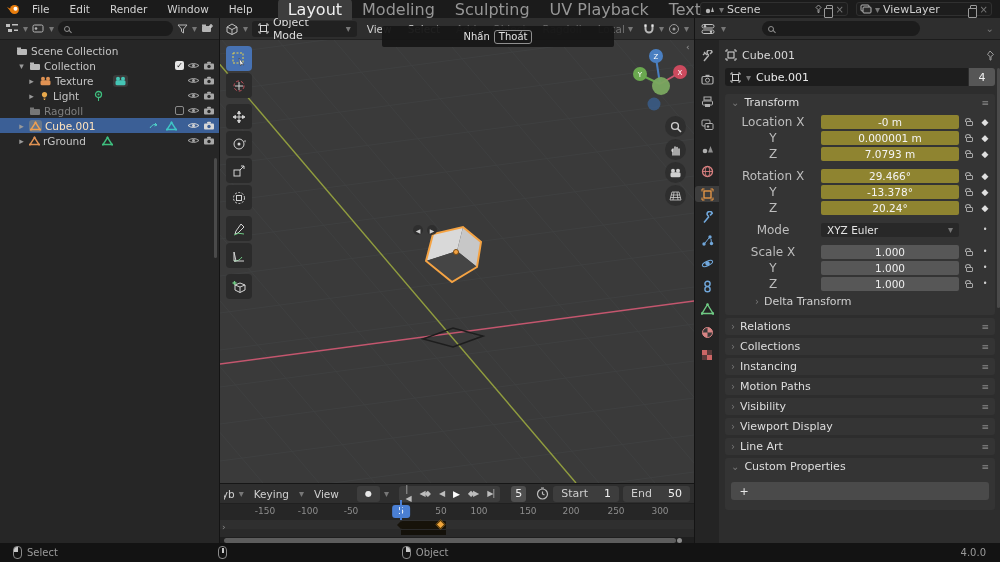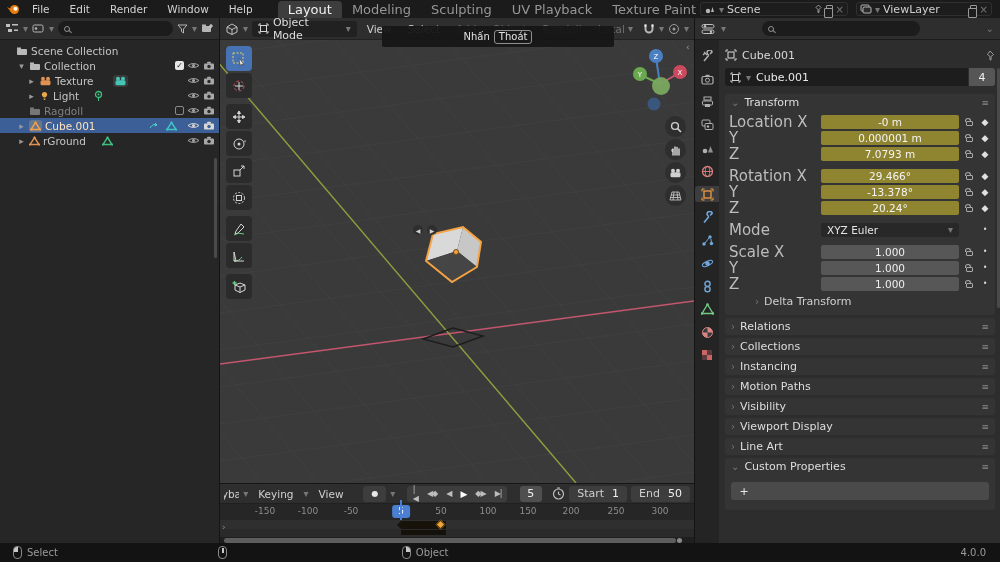--- a/index.html
+++ b/index.html
@@ -3,21 +3,21 @@
 <meta charset="utf-8">
 <style>
   *{box-sizing:border-box;margin:0;padding:0}
   html,body{width:1000px;height:562px;overflow:hidden}
   body{background:#101010;font-family:"DejaVu Sans","Liberation Sans",sans-serif;font-size:11px;color:#c8c8c8;position:relative}
   .abs{position:absolute}
   
   #topbar{left:0;top:0;width:1000px;height:18px;background:#1b1b1b;display:flex;align-items:center;gap:2px;z-index:30}
   #topbar .menu{padding:0 9px;color:#d2d2d2;font-size:10.5px}
   .wtabs{display:flex;margin-left:14px;max-width:460px;overflow:hidden;white-space:nowrap}
-  .wtab{padding:1px 10px;color:#969696;font-size:13px;border-radius:4px 4px 0 0}
+  .wtab{padding:1px 10px;color:#969696;font-size:16px;border-radius:4px 4px 0 0}
   .wtab.active{background:#3d3d3d;color:#efefef}
   .idwidget{display:flex;align-items:center;background:#1d1d1d;border:1px solid #303030;border-radius:3px;height:14px;padding:0 3px;gap:3px;color:#cfcfcf}
   .xg{color:#777;font-size:10px}
   .copyic{width:7px;height:8px;border:1px solid #9a9a9a;border-radius:1px;position:relative}
   .copyic:before{content:"";position:absolute;left:-3px;top:2px;width:7px;height:8px;border:1px solid #9a9a9a;background:#1d1d1d;border-radius:1px}
   
   #outliner{left:0;top:18px;width:220px;height:525px;background:#262626;border-right:1px solid #141414}
   #outliner .hdr{height:22px;background:#2e2e2e;display:flex;align-items:center;gap:4px;padding:0 5px;border-bottom:1px solid #1c1c1c}
   .searchbox{flex:1;height:15px;background:#1c1c1c;border-radius:8px;display:flex;align-items:center;padding:0 6px;gap:4px}
   .mag{width:6px;height:6px;border:1.4px solid #909090;border-radius:50%;position:relative;flex:none}
@@ -48,21 +48,21 @@
   .navbtn{position:absolute;width:21px;height:21px;border-radius:50%;background:rgba(40,40,40,.65);display:flex;align-items:center;justify-content:center;z-index:10}
   
   #timeline{left:220px;top:483px;width:474px;height:60px;background:#2b2b2b;border-top:1px solid #161616}
   #thead{height:20px;background:#2e2e2e;display:flex;align-items:center;gap:4px;padding:0 4px;border-bottom:1px solid #202020;overflow:hidden}
   .clipwrap{width:36px;overflow:hidden;display:flex}
   .clipwrap .hmenu{margin-left:-24px}
   .tgroup{display:flex;align-items:center;background:#3d3d3d;border-radius:3px;height:16px;padding:0 2px;gap:1px}
   .tbtn{padding:0 4px;color:#bdbdbd;font-size:8px;letter-spacing:-1px}
   .tbtn.play{color:#fff;font-size:9px}
   .framebox{background:#4f4f4f;border-radius:3px;height:16px;width:52px;color:#f0f0f0;display:flex;align-items:center;justify-content:center}
-  .sebox{background:#3d3d3d;border-radius:3px;height:16px;display:flex;align-items:center;gap:8px;padding:0 8px;color:#cfcfcf}
+  .sebox{background:#3d3d3d;border-radius:3px;height:16px;display:flex;align-items:center;gap:16px;padding:0 8px;color:#cfcfcf}
   #truler{position:relative;height:16px;background:#262626}
   .tick{position:absolute;top:2px;transform:translateX(-50%);color:#8d8d8d;font-size:9px}
   #playhead-label{position:absolute;top:1px;left:181px;transform:translateX(-50%);background:#4a7fd4;color:#fff;border-radius:3px;padding:0 6px;font-size:9px;line-height:13px;z-index:6}
   #playhead-line{position:absolute;left:180px;top:16px;width:2px;height:20px;background:#4a7fd4;z-index:6}
   #ttracks{position:relative;height:17px;background:#2f2f2f}
   .lane2{position:absolute;left:0;top:9px;width:474px;height:8px;background:#2a2a2a}
   .kstrip{position:absolute;left:181px;top:1px;width:45px;height:8px;background:#17130a;border-radius:1px}
   .kstrip:before{content:"";position:absolute;left:-4px;top:0;border-top:4px solid transparent;border-bottom:4px solid transparent;border-right:4px solid #17130a}
   .kstrip2{position:absolute;left:181px;top:10px;width:45px;height:5px;background:#14110a}
   .kdiamond{position:absolute;left:217px;top:1px;width:7px;height:7px;background:#f0a63c;transform:rotate(45deg);border:1px solid #4d3408}
@@ -79,21 +79,21 @@
   .crumb{display:flex;align-items:center;gap:5px;height:18px;color:#d8d8d8}
   .crumb .sp{flex:1}
   .namefield{display:flex;align-items:center;height:18px;margin:4px 0 8px 0}
   .namefield .nf{flex:1;background:#1d1d1d;border-radius:3px 0 0 3px;height:18px;display:flex;align-items:center;gap:5px;padding:0 5px;color:#e8e8e8}
   .namefield .users{width:26px;height:18px;background:#565656;border-radius:0 3px 3px 0;display:flex;align-items:center;justify-content:center;color:#f0f0f0;margin-left:1px}
   .panel{background:#343434;border-radius:3px;margin-bottom:3px}
   .panelhdr{height:17px;display:flex;align-items:center;gap:5px;padding:0 6px;color:#dedede}
   .panelhdr .grip{margin-left:auto;color:#8a8a8a;font-size:9px}
   .pbody{padding:3px 4px 6px 4px}
   .trow{display:flex;align-items:center;height:15px;margin-bottom:1px;gap:4px}
-  .trow .tl{width:88px;text-align:left;color:#bdbdbd;font-size:15px;flex:none}
+  .trow .tl{width:88px;text-align:center;color:#bdbdbd;font-size:12px;flex:none}
   .tf{flex:1;height:14px;border-radius:2px;display:flex;align-items:center;justify-content:center;font-size:10.5px}
   .tf.anim{background:#8f8430;color:#f4f4f4}
   .tf.plain{background:#575757;color:#eee}
   .tf.drop{background:#282828;color:#e4e4e4;justify-content:space-between;padding:0 6px}
   .lockw{width:12px;display:flex;justify-content:center;flex:none}
   .lock{width:7px;height:5px;border:1px solid #a8a8a8;border-radius:1px;position:relative;margin-top:3px}
   .lock:before{content:"";position:absolute;top:-4px;left:-2px;width:4px;height:3px;border:1px solid #a8a8a8;border-bottom:none;border-radius:3px 3px 0 0}
   .keyw{width:12px;text-align:center;color:#e0e0e0;font-size:9px;flex:none}
   .keyw.dot{color:#cfcfcf;font-size:8px}
   .gap8{height:6px}
@@ -603,21 +603,21 @@
     <div class="sebox">
       <span>End</span>
         <span style="color:#f0f0f0">50</span>
     </div>
   </div>
   <div id="truler">
     <span class="tick" style="left:45px">-150</span>
     <span class="tick" style="left:88px">-100</span>
     <span class="tick" style="left:131px">-50</span>
     <span class="tick" style="left:221px">50</span>
-    <span class="tick" style="left:268px">100</span>
+    <span class="tick" style="left:259px">100</span>
     <span class="tick" style="left:308px">150</span>
     <span class="tick" style="left:351px">200</span>
     <span class="tick" style="left:396px">250</span>
     <span class="tick" style="left:440px">300</span>
     <span id="playhead-label">5</span>
   </div>
   <div id="ttracks">
     <div class="lane2"></div>
     <div class="kstrip"></div>
     <div class="kstrip2"></div>

